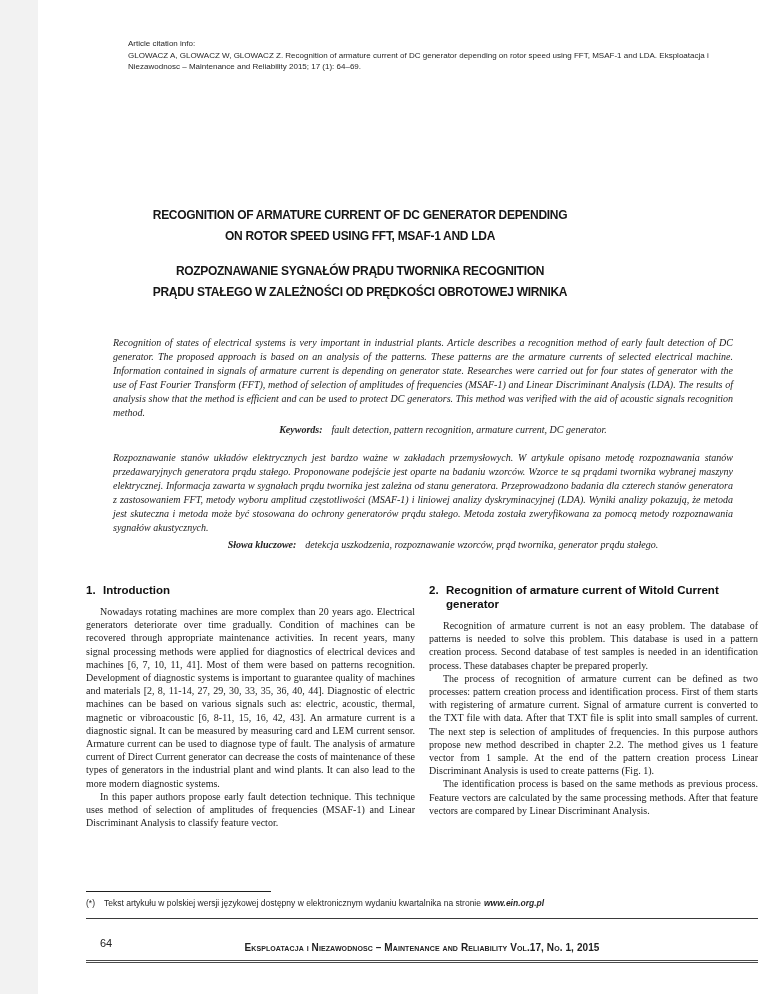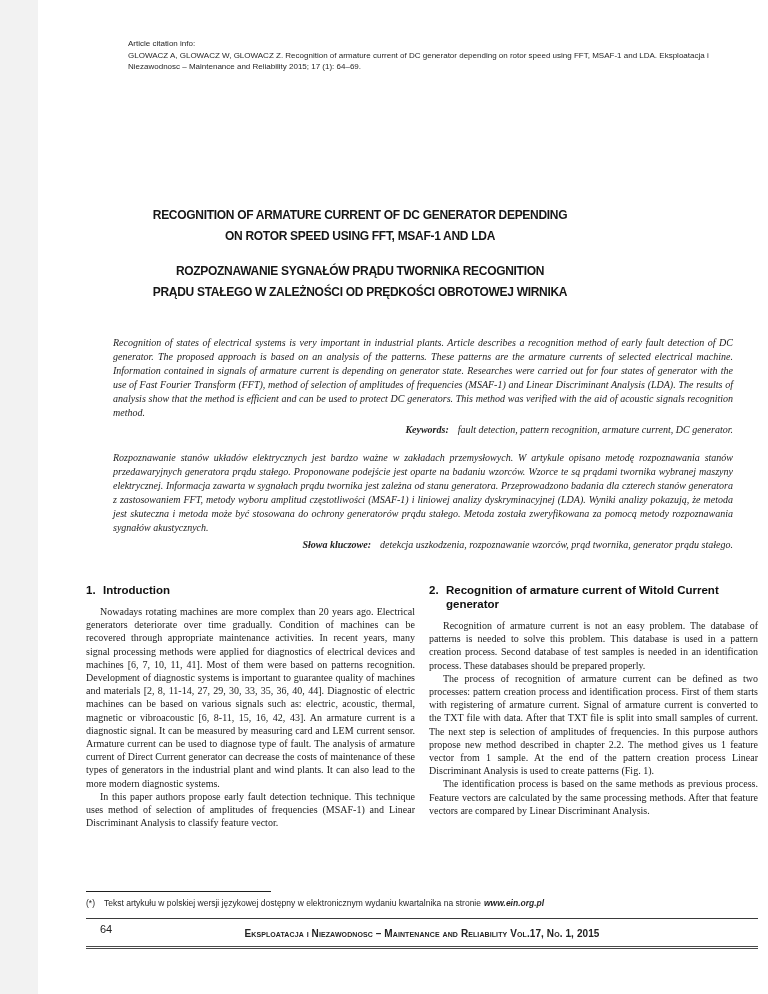--- a/index.html
+++ b/index.html
@@ -29,21 +29,21 @@
   .title-en{top:205px;}
   .title-pl{top:261px;}
   
   .abstract{
     position:absolute;left:75px;width:620px;
     font-style:italic;font-size:10px;line-height:14px;text-align:justify;color:#222;
   }
   .abstract-en{top:336px;}
   .abstract-pl{top:451px;}
   .abstract p{margin:0;}
-  .kw-line{margin-top:3px;padding-left:40px;text-align:right;}
+  .kw-line{margin-top:3px;padding-left:40px;text-align:center;}
   .kw-label{font-weight:bold;}
   .kw-text{margin-left:9px;}
   
   .columns{
     position:absolute;left:48px;top:583px;width:672px;
     display:flex;gap:14px;
   }
   .col{width:329px;font-size:10px;line-height:13.2px;text-align:justify;color:#202020;}
   .sec-heading{
     display:flex;font-family:"Liberation Sans",sans-serif;font-weight:bold;
@@ -60,21 +60,21 @@
   .footnote{
     position:absolute;left:48px;top:897px;width:672px;display:flex;
     font-family:"Liberation Sans",sans-serif;font-size:8.5px;line-height:12px;color:#262626;
   }
   .fn-marker{flex:0 0 18px;}
   .fn-url{font-weight:bold;font-style:italic;margin-left:3px;}
   
   .footer{
     position:absolute;left:48px;top:918px;width:672px;
     border-top:1px solid #3a3a3a;border-bottom:3px double #4a4a4a;
-    padding:4px 0 5px 0;
+    padding:18px 0 5px 0;
   }
   .footer-inner{position:relative;width:100%;text-align:center;}
   .page-num{
     position:absolute;left:14px;top:0;
     font-family:"Liberation Sans",sans-serif;font-size:11px;color:#222;
   }
   .journal{
     font-family:"Liberation Sans",sans-serif;font-variant:small-caps;
     font-size:10px;color:#222;letter-spacing:0.1px;font-weight:bold;
   }
@@ -121,21 +121,21 @@
         <span class="h-text">Introduction</span>
       </div>
       <p>Nowadays rotating machines are more complex than 20 years ago. Electrical generators deteriorate over time gradually. Condition of machines can be recovered through appropriate maintenance activities. In recent years, many signal processing methods were applied for diagnostics of electrical devices and machines [6, 7, 10, 11, 41]. Most of them were based on patterns recognition. Development of diagnostic systems is important to guarantee quality of machines and materials [2, 8, 11-14, 27, 29, 30, 33, 35, 36, 40, 44]. Diagnostic of electric machines can be based on various signals such as: electric, acoustic, thermal, magnetic or vibroacoustic [6, 8-11, 15, 16, 42, 43]. An armature current is a diagnostic signal. It can be measured by measuring card and LEM current sensor. Armature current can be used to diagnose type of fault. The analysis of armature current of Direct Current generator can decrease the costs of maintenance of these types of generators in the industrial plant and wind plants. It can also lead to the more modern diagnostic systems.</p>
       <p>In this paper authors propose early fault detection technique. This technique uses method of selection of amplitudes of frequencies (MSAF-1) and Linear Discriminant Analysis to classify feature vector.</p>
     </div>
     <div class="col">
       <div class="sec-heading">
         <span class="h-num">2.</span>
         <span class="h-text">Recognition of armature current of Witold Current generator</span>
       </div>
-      <p>Recognition of armature current is not an easy problem. The database of patterns is needed to solve this problem. This database is used in a pattern creation process. Second database of test samples is needed in an identification process. These databases should be prepared properly.</p>
+      <p>Recognition of armature current is not an easy problem. The database of patterns is needed to solve this problem. This database is used in a pattern creation process. Second database of test samples is needed in an identification process. These databases chapter be prepared properly.</p>
       <p>The process of recognition of armature current can be defined as two processes: pattern creation process and identification process. First of them starts with registering of armature current. Signal of armature current is converted to the TXT file with data. After that TXT file is split into small samples of current. The next step is selection of amplitudes of frequencies. In this purpose authors propose new method described in chapter 2.2. The method gives us 1 feature vector from 1 sample. At the end of the pattern creation process Linear Discriminant Analysis is used to create patterns (Fig. 1).</p>
       <p>The identification process is based on the same methods as previous process. Feature vectors are calculated by the same processing methods. After that feature vectors are compared by Linear Discriminant Analysis.</p>
     </div>
   </div>
 
   <div class="footnote-rule"></div>
 
   <div class="footnote" lang="pl">
     <span class="fn-marker">(*)</span>
     <span><span>Tekst artykułu w polskiej wersji językowej dostępny w elektronicznym wydaniu kwartalnika na stronie</span><span class="fn-url">www.ein.org.pl</span></span>

